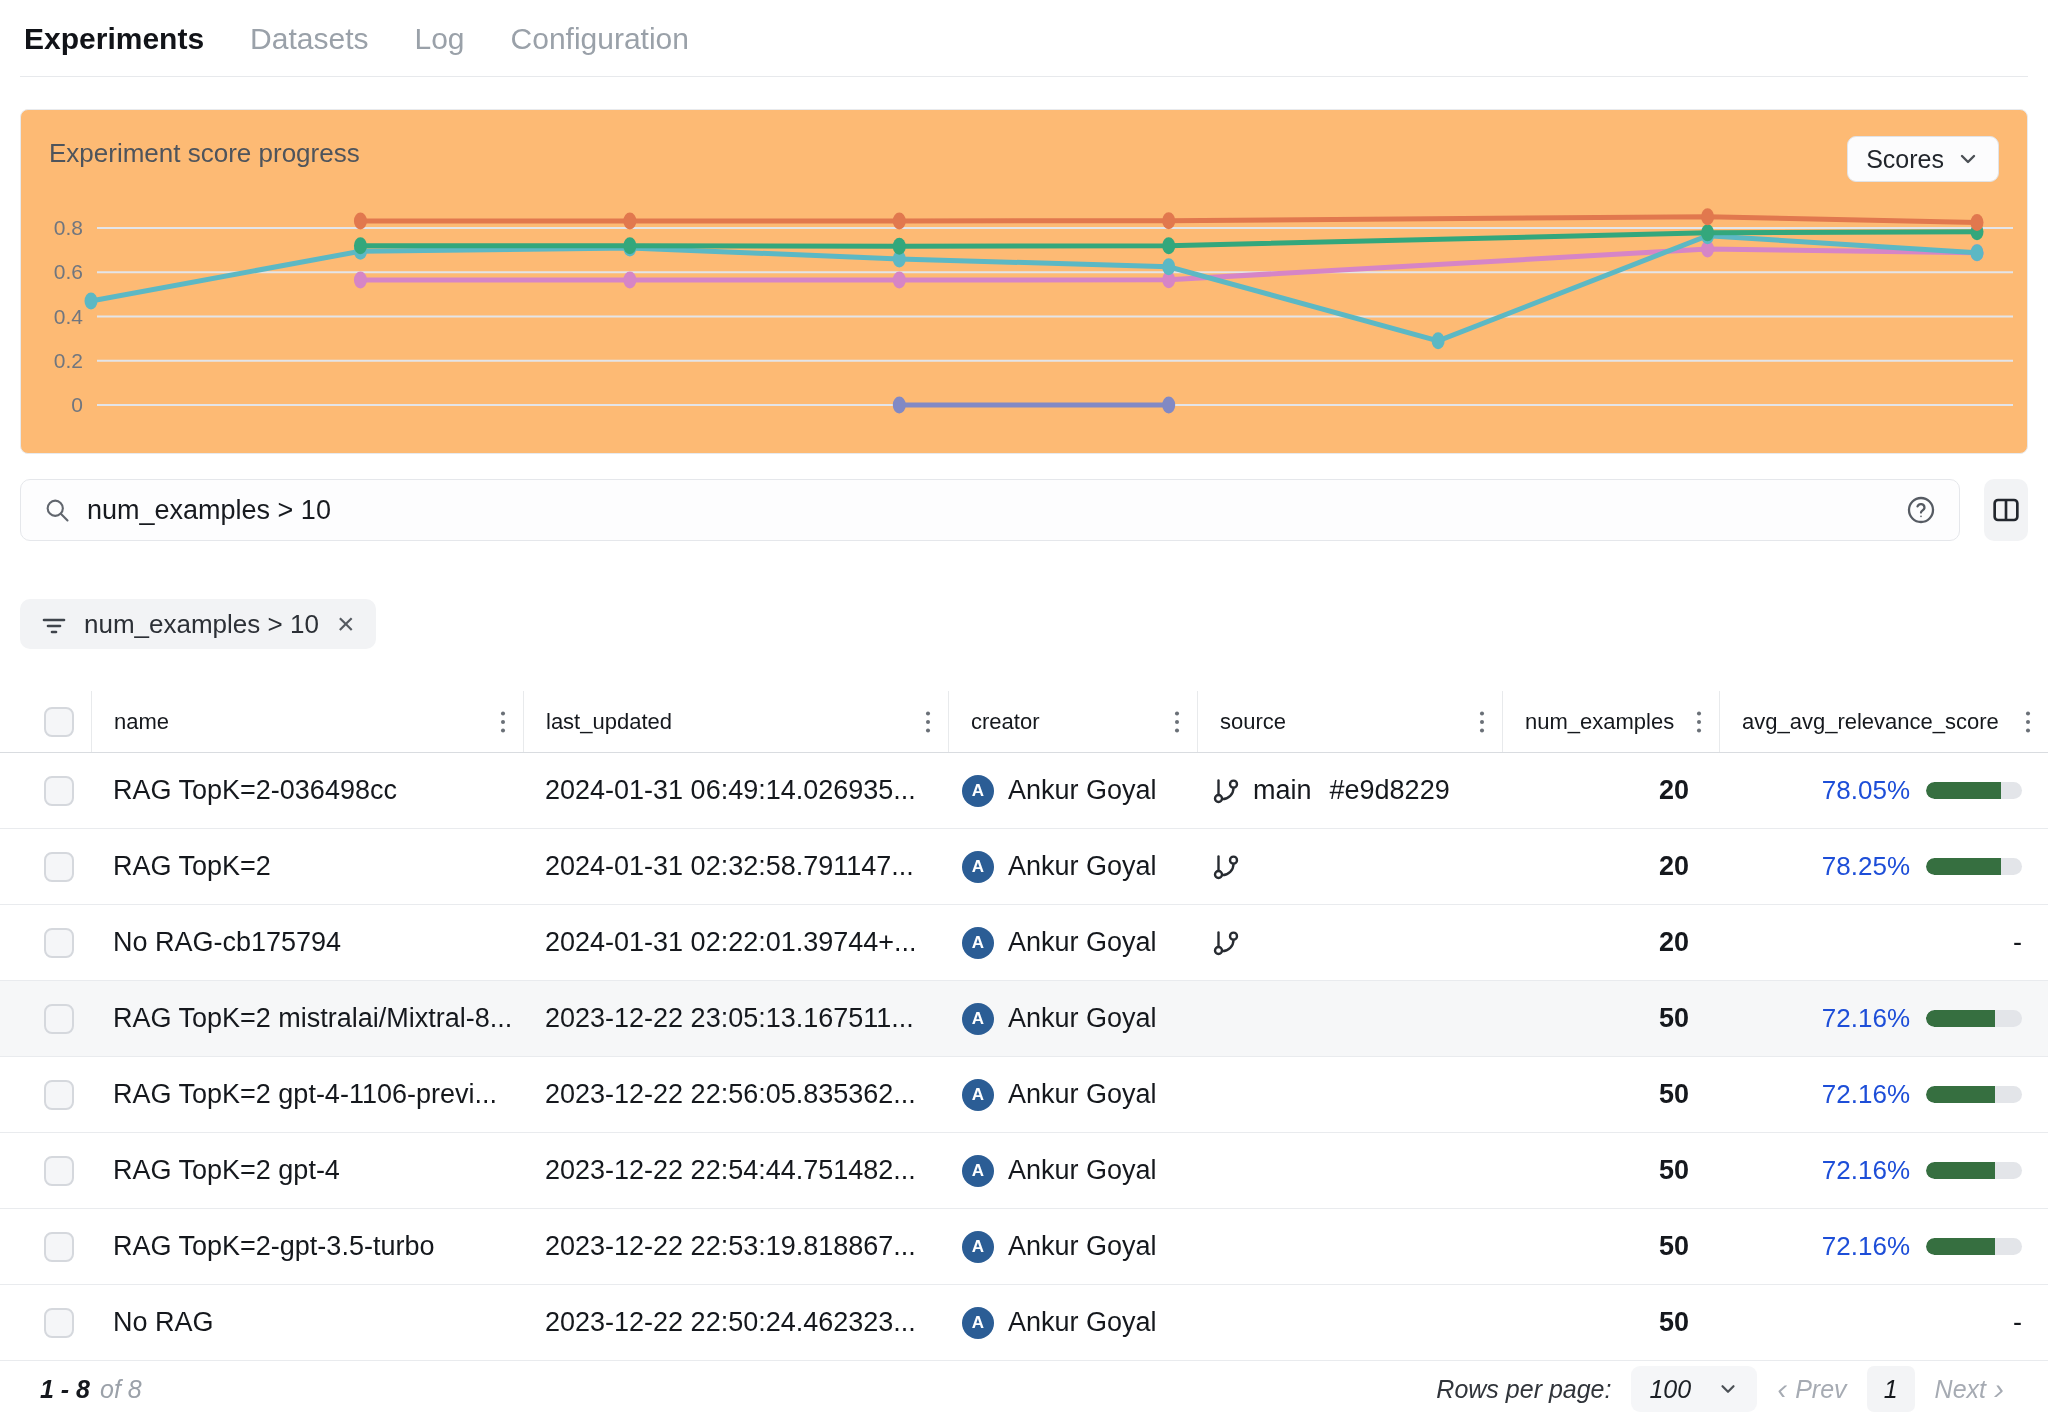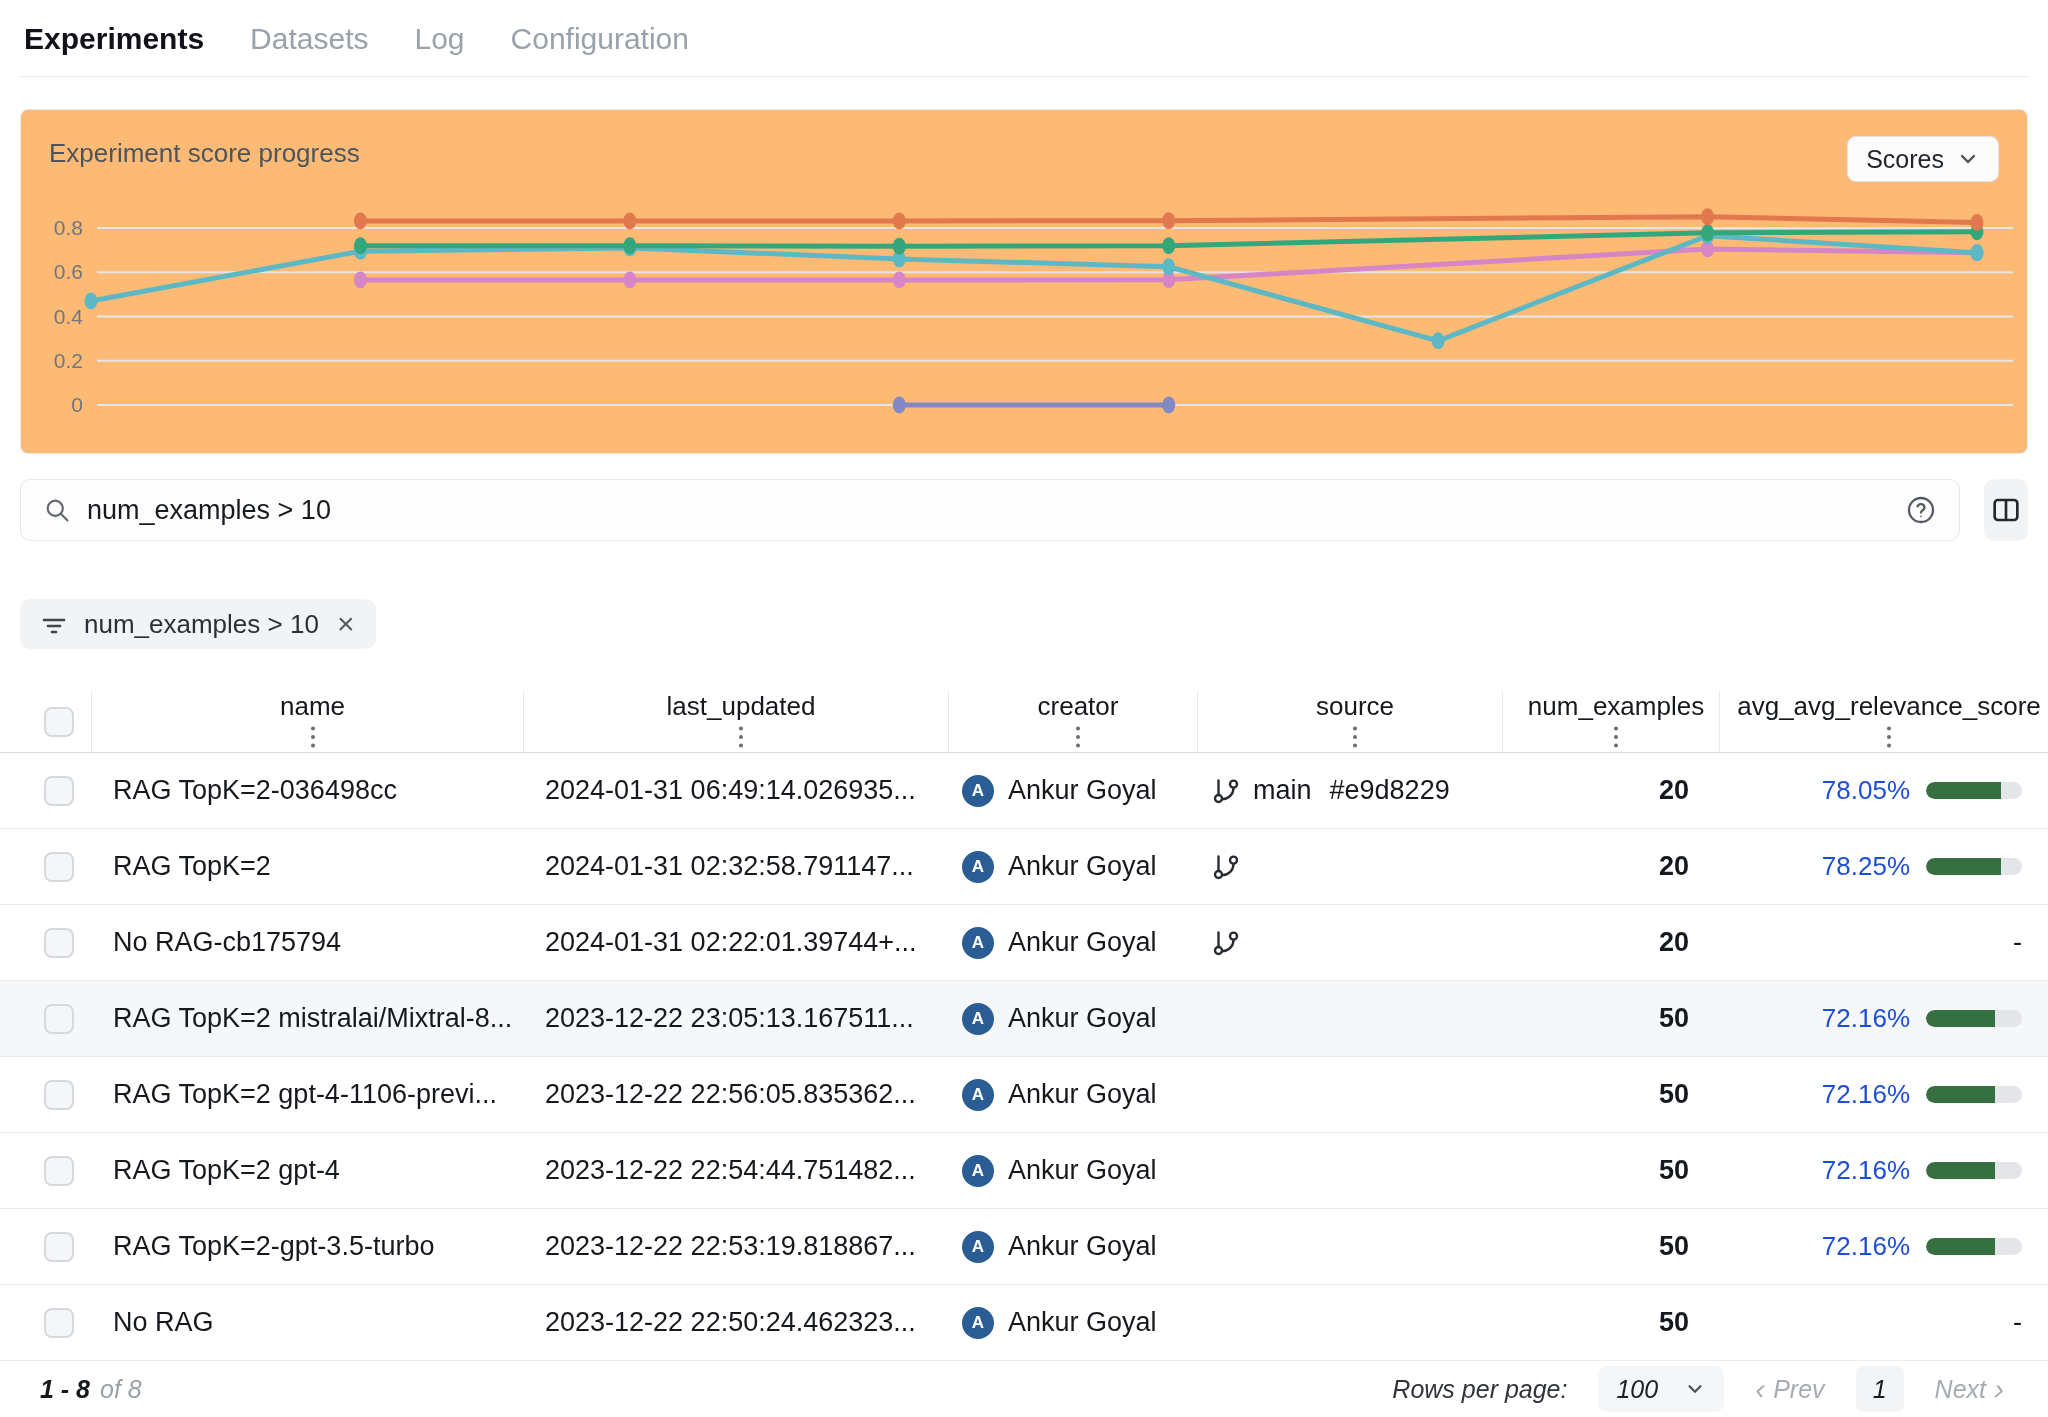--- a/index.html
+++ b/index.html
@@ -36,22 +36,22 @@
   
   .chip-row { margin: 58px 20px 0 20px; }
   .chip { display: inline-flex; align-items: center; gap: 16px; height: 50px; padding: 0 20px;
     background: #f2f3f5; border-radius: 10px; font-size: 26px; color: #2c3036; }
   .chip-close { font-size: 30px; color: #555a61; line-height: 1; cursor: pointer; padding: 0 2px; }
 
   
   .table { margin-top: 42px; }
   .thead-row, .trow { display: grid; grid-template-columns: 91px 432px 425px 249px 305px 217px 329px; }
   .thead-row { height: 62px; border-bottom: 1px solid #d9dce0; }
-  .hcell { display: flex; align-items: center; padding: 0 12px 0 22px; font-size: 26px;
-    font-weight: 500; color: #15181d; border-left: 1px solid #e8eaec; cursor: pointer; flex-direction: column; }
+  .hcell { display: flex; align-items: center; padding: 0 12px 0 22px; font-size: 22px;
+    font-weight: 500; color: #15181d; border-left: 1px solid #e8eaec; cursor: pointer; }
   .hcell .hlabel { flex: 1; white-space: nowrap; overflow: hidden; }
   .cb-hcell { display: flex; align-items: center; padding-left: 44px; }
   .kebab { flex: 0 0 auto; cursor: pointer; }
   .trow { height: 76px; border-bottom: 1px solid #e9ebee; background: #ffffff; }
   .trow.highlighted { background: #f6f7f8; }
   .cell { display: flex; align-items: center; font-size: 27px; color: #15181d; white-space: nowrap; overflow: hidden; }
   .cb-cell { padding-left: 44px; }
   .checkbox { width: 30px; height: 30px; border: 2px solid #d5d8dd; border-radius: 8px;
     background: #f5f6f8; cursor: pointer; flex: 0 0 auto; }
   .name-cell, .date-cell { padding-left: 22px; }
@@ -65,21 +65,21 @@
   .score-pct { font-size: 26px; color: #1d4ed8; font-weight: 500; }
   .score-bar { width: 96px; height: 17px; border-radius: 9px; background: #e3e5e9; overflow: hidden; flex: 0 0 auto; }
   .score-fill { display: block; height: 100%; background: #366f40; border-radius: 9px 0 0 9px; }
   .score-dash { color: #15181d; }
 
   
   .tfooter { display: flex; align-items: center; justify-content: space-between;
     padding: 0 44px 0 40px; height: 56px; margin-top: 0; font-size: 25px; font-style: italic; }
   .range-strong { font-weight: 600; color: #15181d; }
   .range-of { color: #9ba1a9; margin-left: 10px; }
-  .pager { display: flex; align-items: center; gap: 31px; margin-left: 26px; }
+  .pager { display: flex; align-items: center; gap: 20px; margin-left: 26px; }
   .rpp-label { color: #30343a; }
   .rpp-select { display: flex; align-items: center; gap: 26px; background: #f5f6f8; border-radius: 9px;
     height: 46px; padding: 0 18px; color: #1c2025; cursor: pointer; justify-content: center; }
   .pg-btn { color: #a6abb3; display: flex; align-items: center; gap: 8px; cursor: default; }
   .pg-chev { font-size: 30px; line-height: 1; }
   .pg-current { background: #f3f4f6; border-radius: 7px; height: 46px; min-width: 48px;
     display: flex; align-items: center; justify-content: center; color: #15181d; cursor: pointer; }
   svg.icon { display: block; }
 </style>
 </head>

